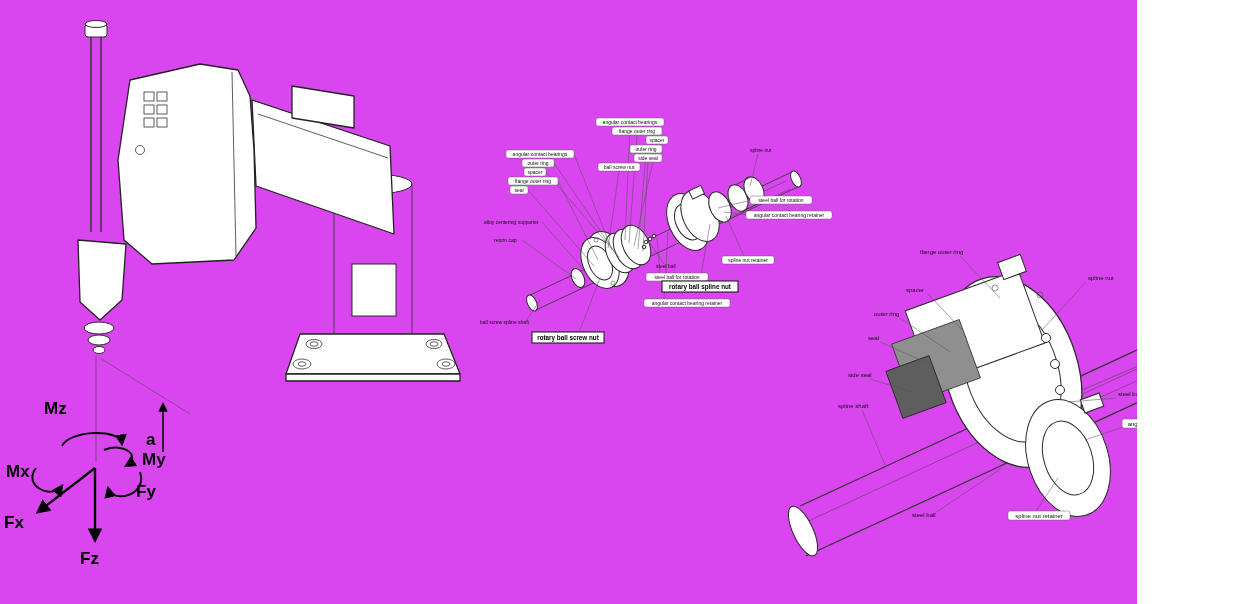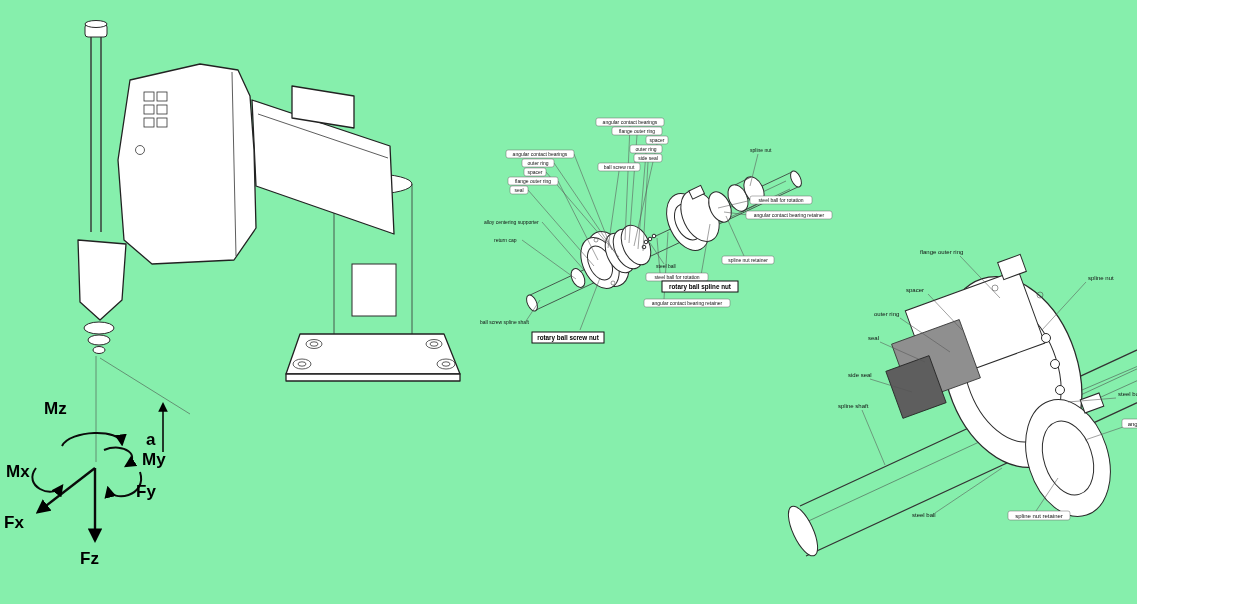--- a/index.html
+++ b/index.html
@@ -1,16 +1,16 @@
 <!DOCTYPE html>
 <html><head>
 <meta charset="utf-8">
 <style>
   html,body{margin:0;padding:0;background:#fff;}
-  .stage{position:relative;width:1137px;height:604px;background:#86efac;overflow:hidden;
+  .stage{position:relative;width:1137px;height:604px;background:#d946ef;overflow:hidden;
          font-family:"Liberation Sans",sans-serif;}
   svg{display:block;}
   .outline{fill:#fff;stroke:#222;stroke-width:1.3;stroke-linejoin:round;}
   .thin{fill:none;stroke:#333;stroke-width:0.8;}
   .hair{fill:none;stroke:#444;stroke-width:0.55;}
   .leader{fill:none;stroke:#555;stroke-width:0.55;}
   .ring{fill:#fff;stroke:#2a2a2a;stroke-width:1;}
   .tiny{font-size:5px;fill:#111;}
   .tinybox{fill:#fff;stroke:#666;stroke-width:0.5;}
   .titlebox{fill:#fff;stroke:#111;stroke-width:1;}

